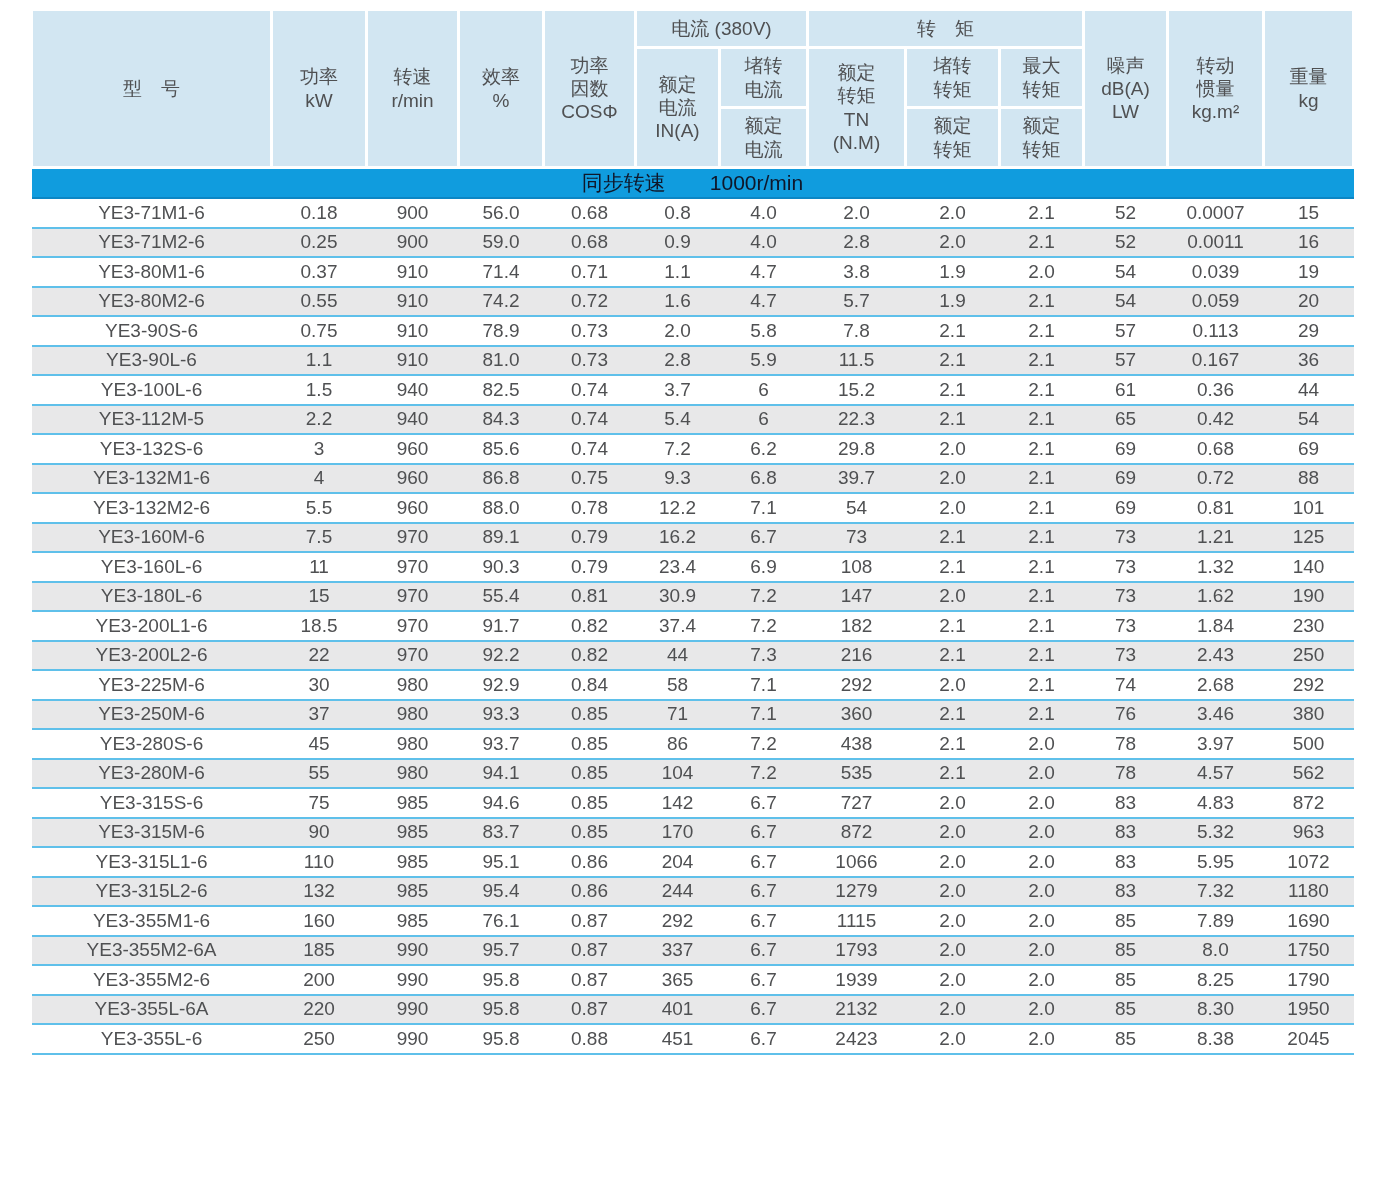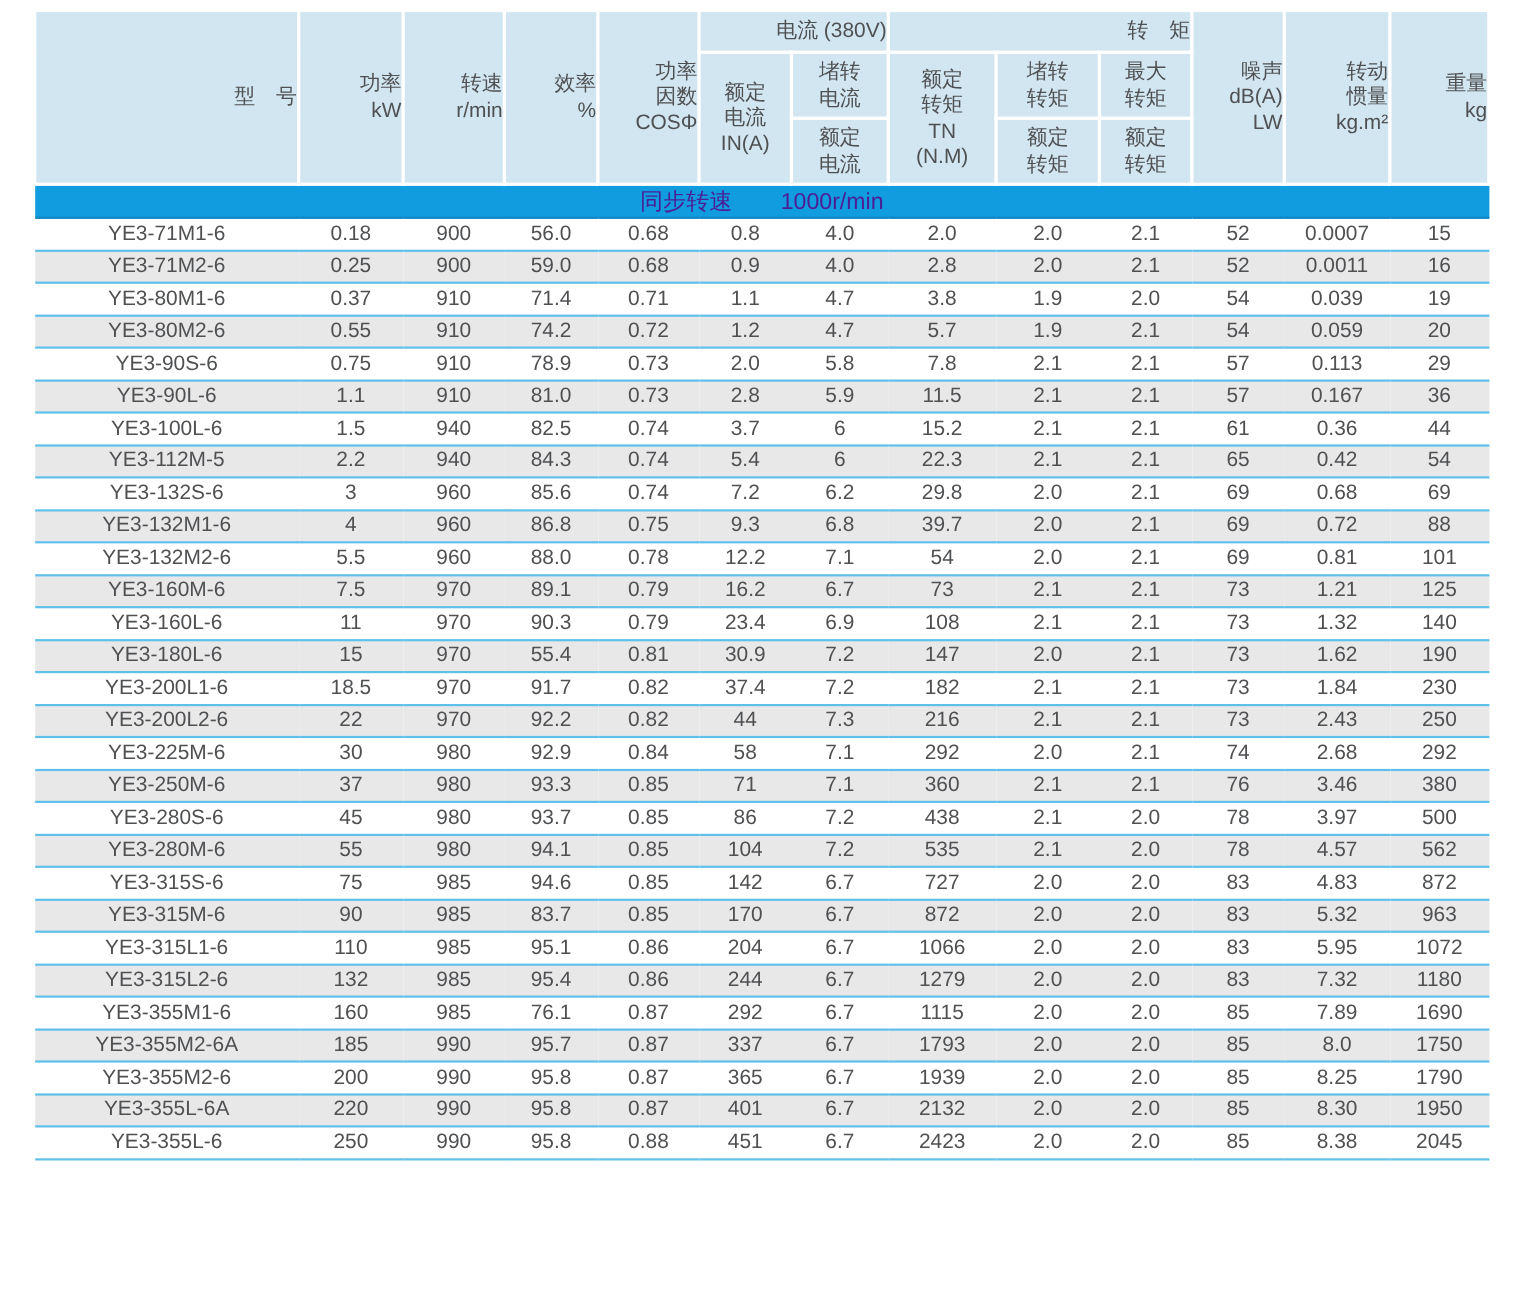--- a/index.html
+++ b/index.html
@@ -28,26 +28,26 @@
     border:3px solid #ffffff;
     font-weight:normal;
     font-size:19px;
     line-height:1.22;
     color:var(--text);
     white-space:pre-line;
     text-align:center;
     vertical-align:middle;
     padding:0;
   }
-  tr.h1 th{height:38px;text-align:right;}
+  tr.h1 th{height:38px;}
   tr.h2 th{height:60px;}
   tr.h3 th{height:60px;}
   tr.banner-row td{
     background:var(--banner-bg);
-    color:#4c1d95;
+    color:#0f172a;
     text-align:center;
     vertical-align:middle;
     height:29px;
     font-size:21px;
     border:none;
     border-bottom:2px solid var(--banner-edge);
     padding:0;
   }
   .banner-gap{display:inline-block;width:44px;}
   tbody td{
@@ -178,21 +178,21 @@
     <td>54</td>
     <td>0.039</td>
     <td>19</td>
   </tr>
       <tr>
     <td>YE3-80M2-6</td>
     <td>0.55</td>
     <td>910</td>
     <td>74.2</td>
     <td>0.72</td>
-    <td>1.2</td>
+    <td>1.6</td>
     <td>4.7</td>
     <td>5.7</td>
     <td>1.9</td>
     <td>2.1</td>
     <td>54</td>
     <td>0.059</td>
     <td>20</td>
   </tr>
       <tr>
     <td>YE3-90S-6</td>

